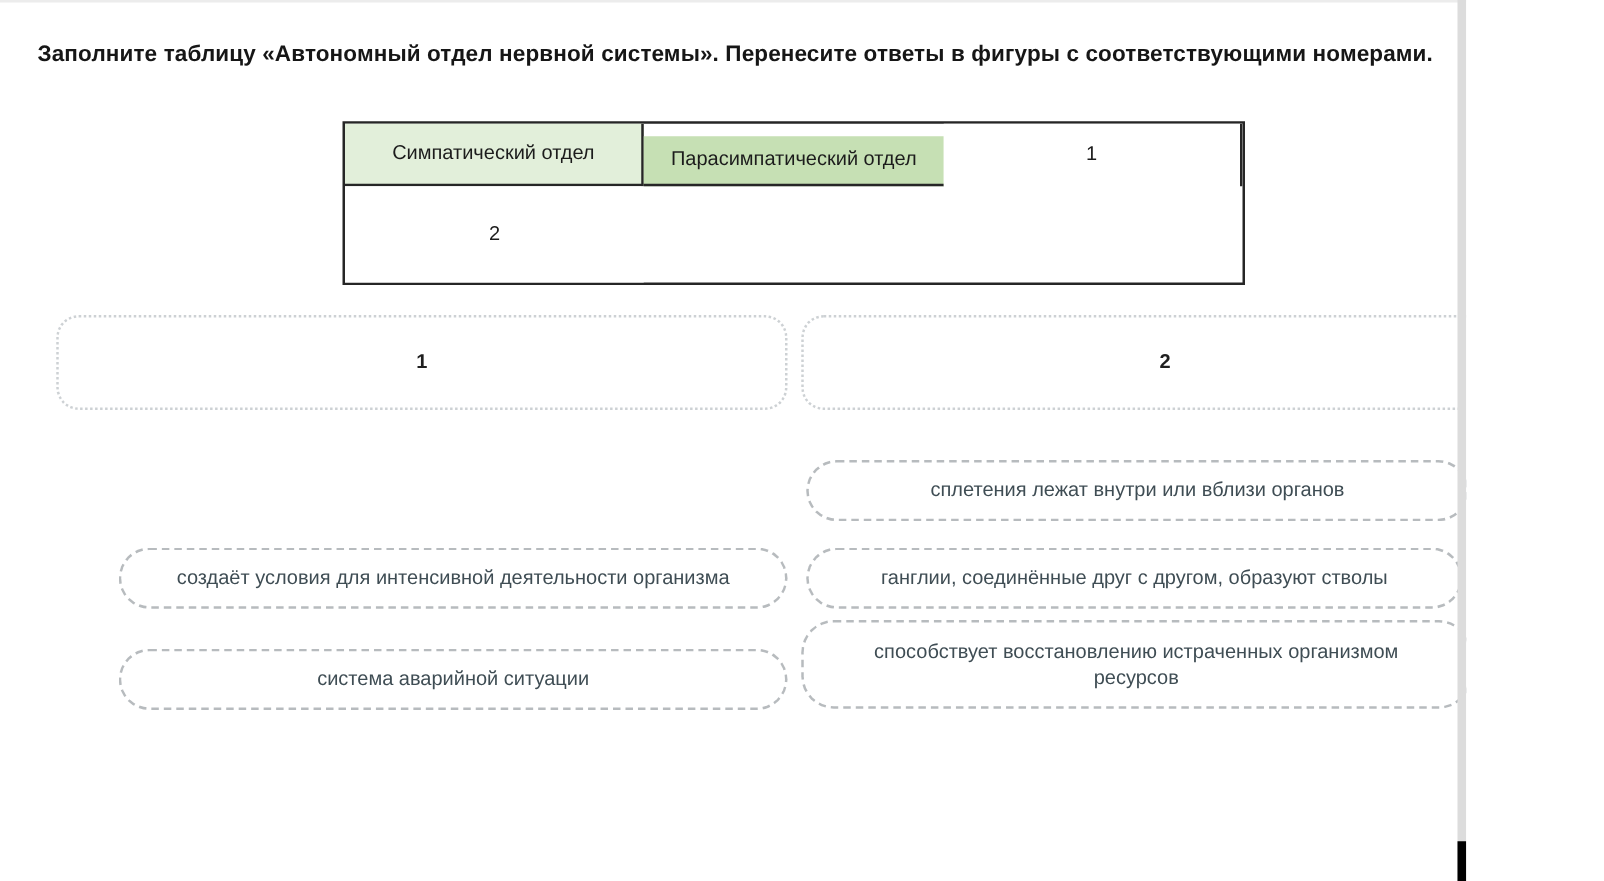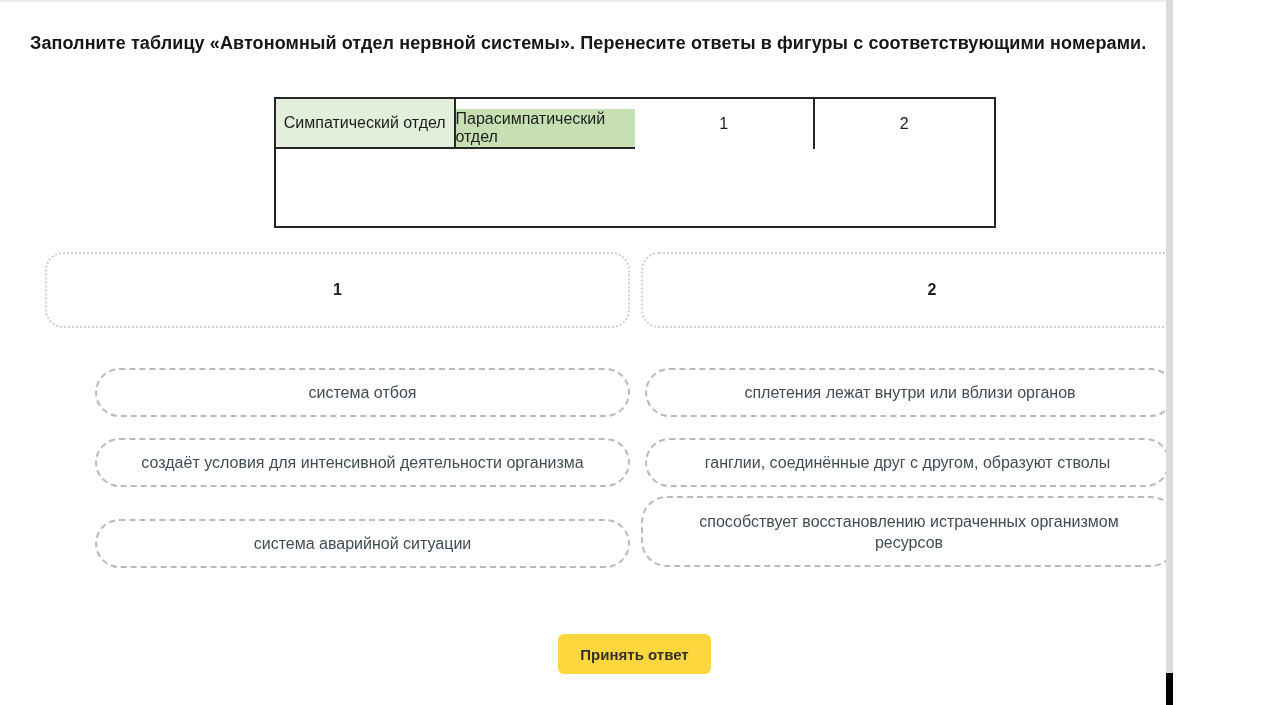--- a/index.html
+++ b/index.html
@@ -26,21 +26,21 @@
     font-weight: bold;
     color: #161616;
     letter-spacing: 0.1px;
   }
   
   .qtable {
     position: absolute;
     left: 274px; top: 97px;
     width: 722px;
     display: grid;
-    grid-template-columns: 1fr 1fr 1fr 1fr;
+    grid-template-columns: 1fr 1fr 1fr;
     grid-template-rows: 50px 77px;
     border: 2px solid #262626;
   }
   .qcell {
     display: flex;
     align-items: center;
     justify-content: center;
     font-size: 16px;
     color: #1c1c1c;
   }
@@ -133,38 +133,34 @@
     <div class="qcell body col-right">2</div>
   </div>
 
   <div class="dropzone dz-1">
     <span class="dz-num">1</span>
   </div>
   <div class="dropzone dz-2">
     <span class="dz-num">2</span>
   </div>
 
-  <div class="chip chip-1">
-    <span>система отбоя</span>
-  </div>
   <div class="chip chip-3">
     <span>создаёт условия для интенсивной деятельности организма</span>
   </div>
   <div class="chip chip-2">
     <span>сплетения лежат внутри или вблизи органов</span>
   </div>
   <div class="chip chip-4">
     <span>ганглии, соединённые друг с другом, образуют стволы</span>
   </div>
   <div class="chip chip-5">
     <span>система аварийной ситуации</span>
   </div>
   <div class="chip chip-6">
     <span>способствует восстановлению истраченных организмом ресурсов</span>
   </div>
 
-  <button class="submit">Принять ответ</button>
 
   <div class="scrollbar-track">
     <div class="scrollbar-thumb"></div>
   </div>
 
 </div>
 
 </body></html>

